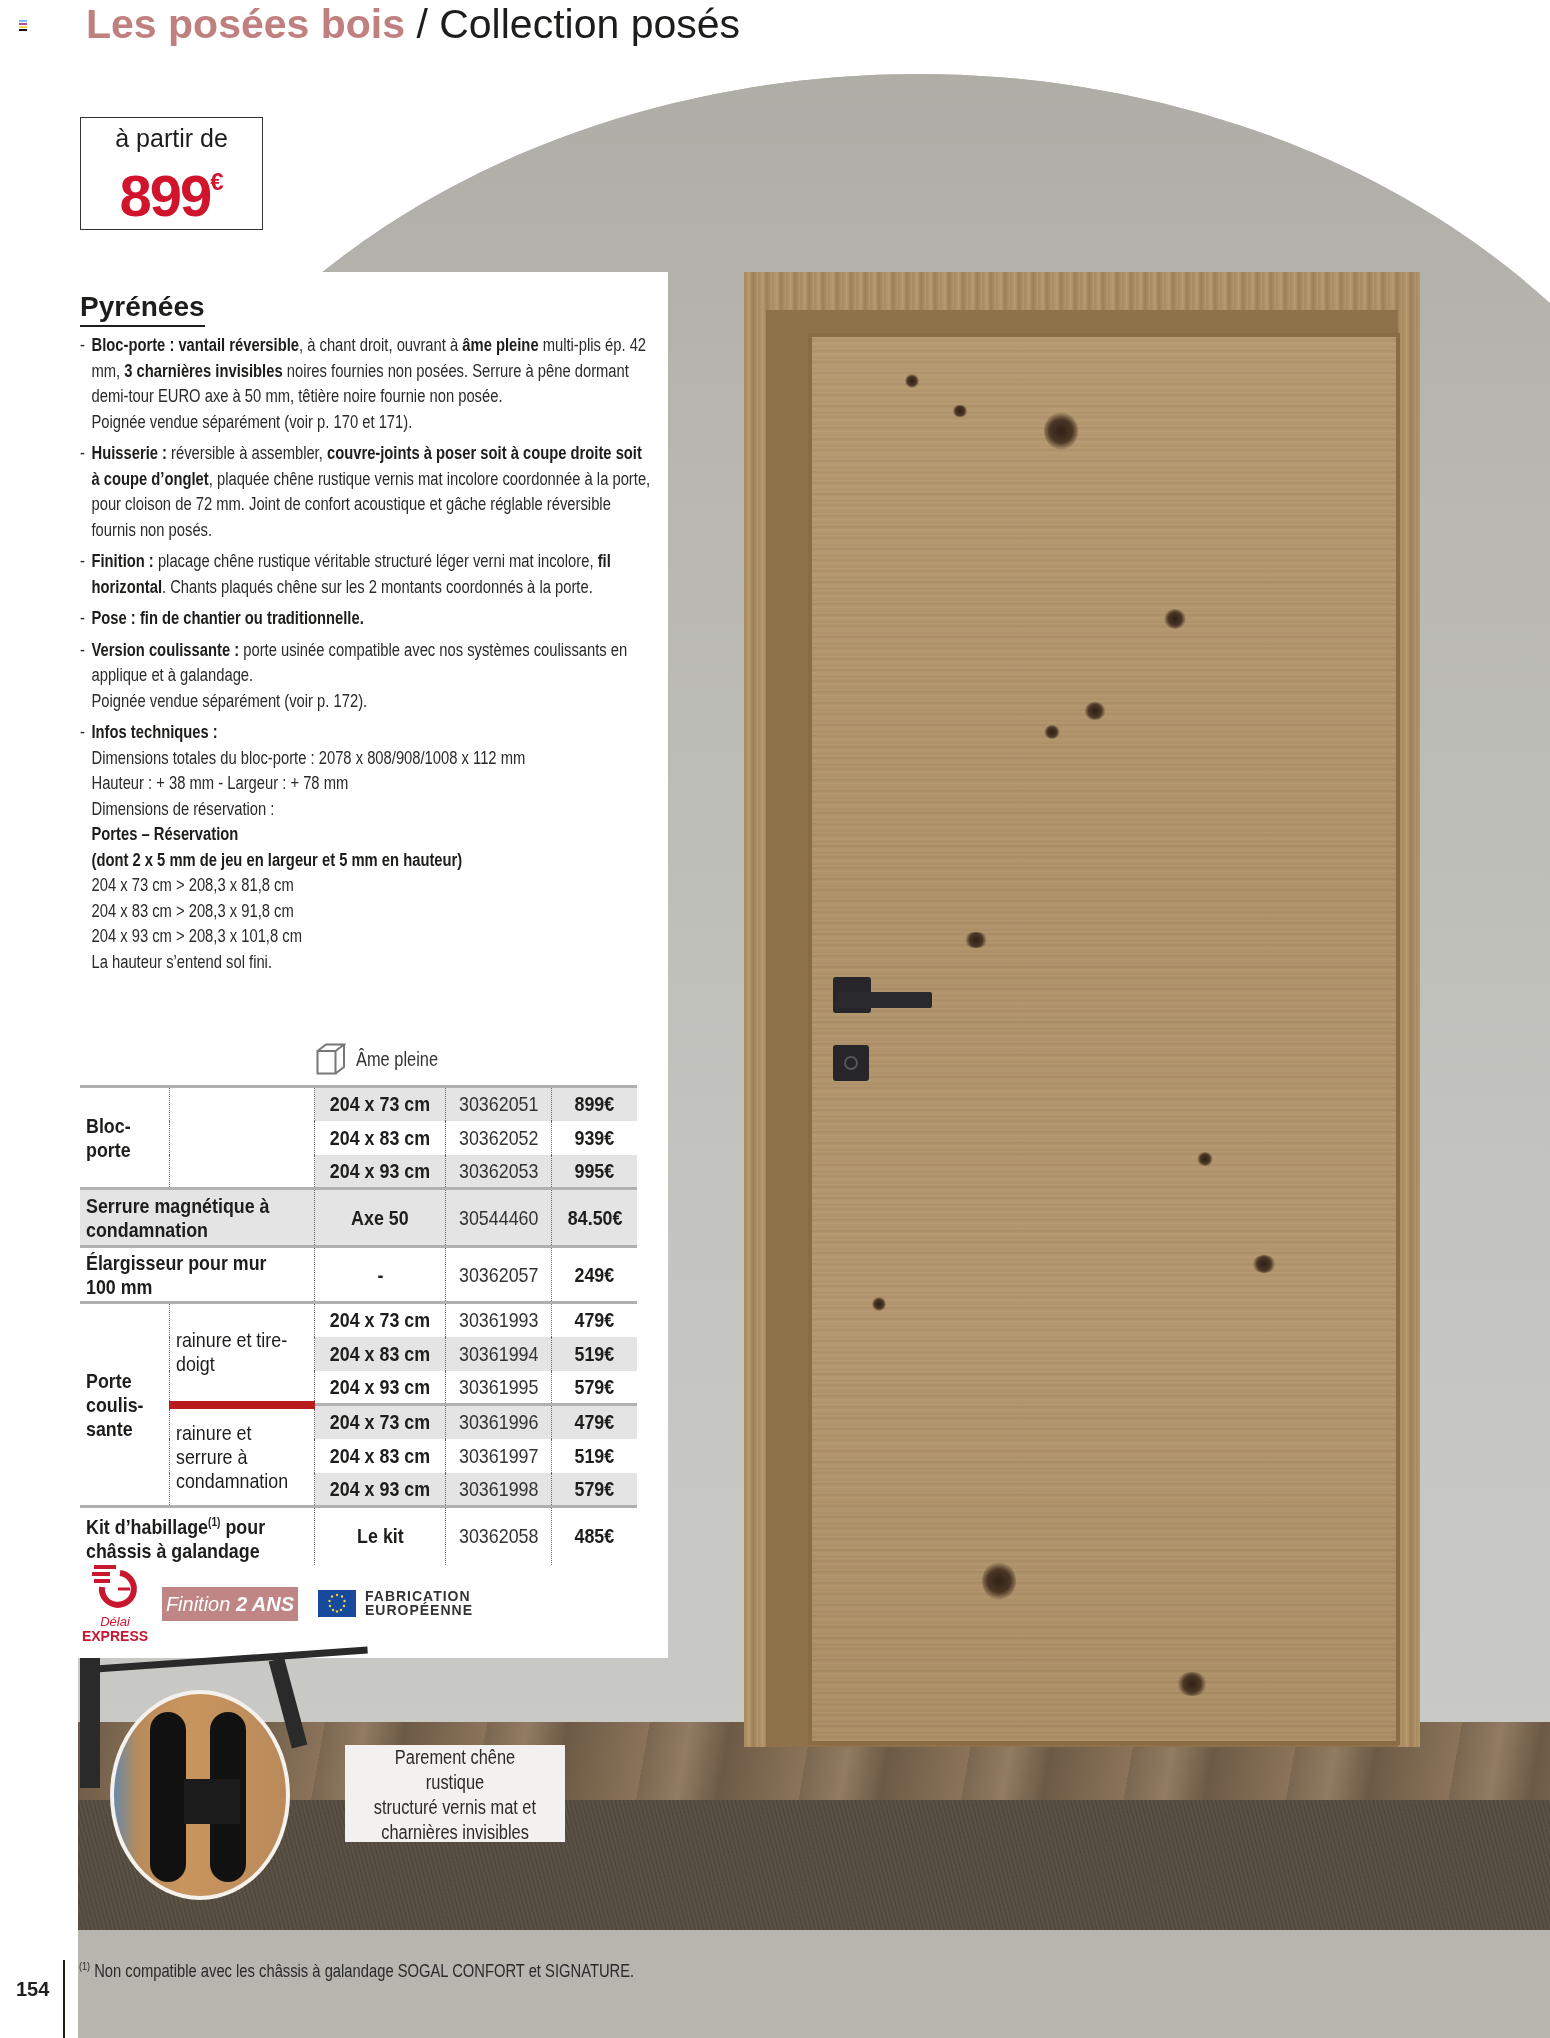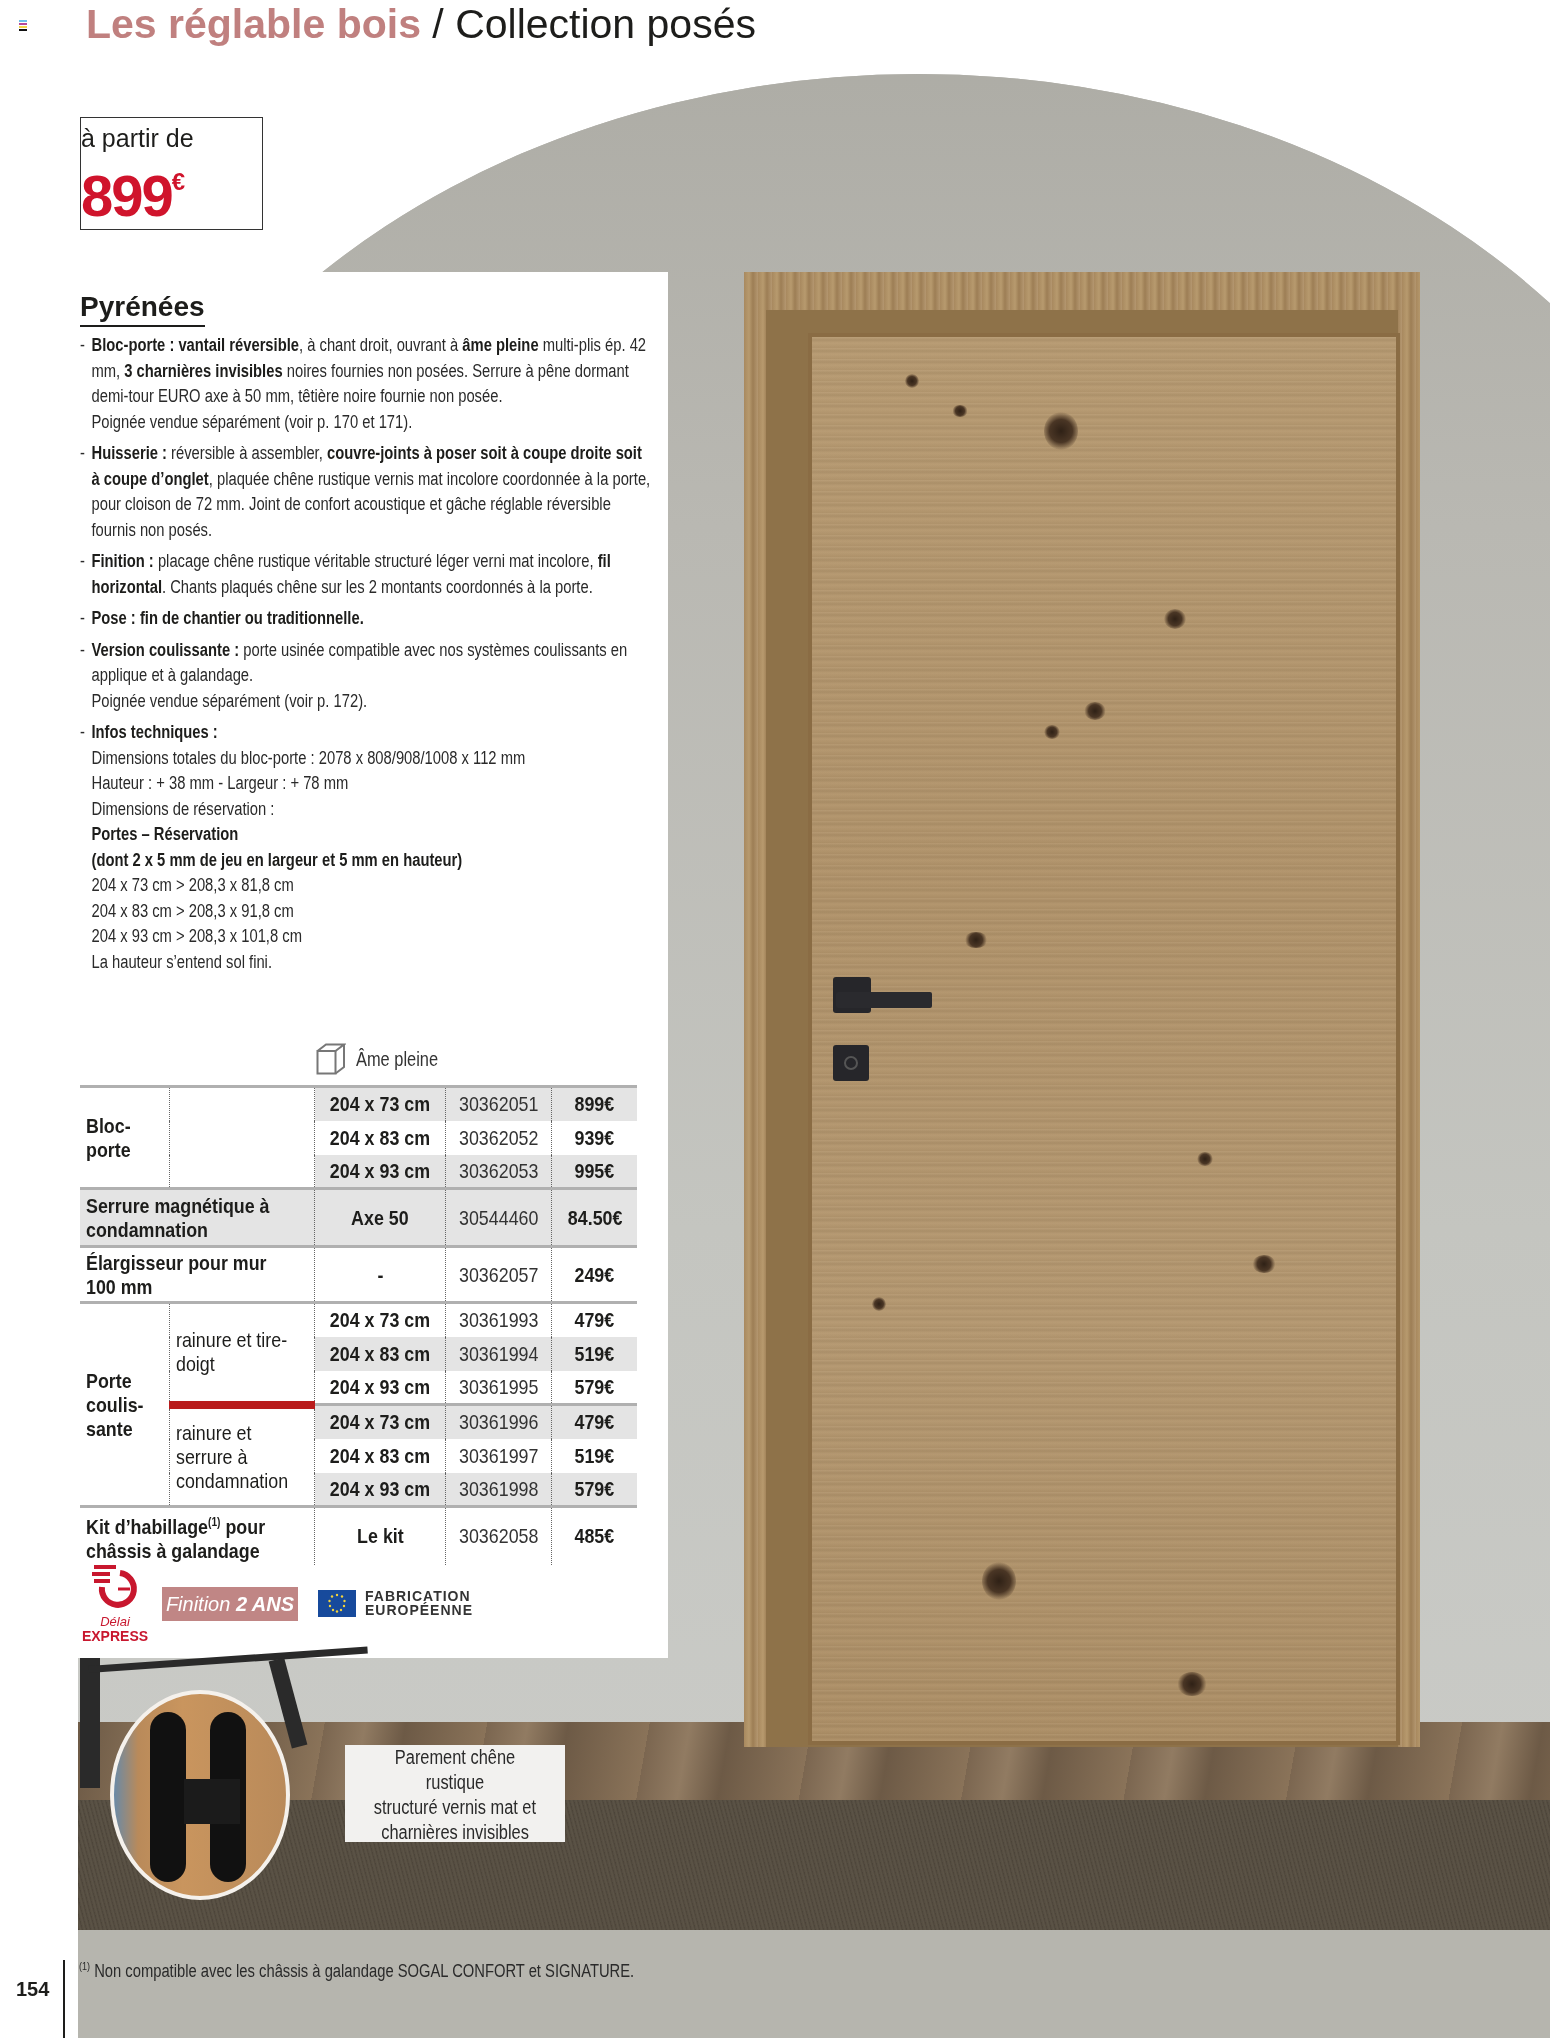--- a/index.html
+++ b/index.html
@@ -30,21 +30,21 @@
         linear-gradient(180deg, #b79a71 0%, #b1936a 40%, #b59870 70%, #ad8f66 100%);
       border: 4px solid #8a6c44; }
     .knot { position: absolute; border-radius: 50%; background: radial-gradient(circle, #2f2116 0%, #4a3625 45%, rgba(80,60,40,0) 75%); }
     .handle-rose { position: absolute; left: 833px; top: 977px; width: 38px; height: 36px; background: #26262a; border-radius: 3px; }
     .handle-lever { position: absolute; left: 836px; top: 992px; width: 96px; height: 16px; background: #2a2a2e; border-radius: 2px; }
     .key-rose { position: absolute; left: 833px; top: 1045px; width: 36px; height: 36px; background: #26262a; border-radius: 3px; }
     .key-rose::after { content: ""; position: absolute; left: 11px; top: 11px; width: 10px; height: 10px; border: 2px solid #555; border-radius: 50%; }
 
     .panel { position: absolute; left: 60px; top: 272px; width: 608px; height: 1386px; background: #ffffff; }
 
-    .price-box { position: absolute; left: 80px; top: 117px; width: 183px; height: 113px; border: 1.5px solid #333; background: #fff; }
+    .price-box { position: absolute; left: 80px; top: 117px; width: 183px; height: 113px; border: 1.5px solid #333; background: #fff; text-align: center; }
     .price-label { font-size: 25px; color: #1d1d1b; margin-top: 6px; }
     .price-value { font-size: 58px; font-weight: bold; color: #d0142c; line-height: 58px; letter-spacing: -2px; }
     .price-value sup { font-size: 24px; vertical-align: 26px; letter-spacing: 0; }
 
     .product-title { position: absolute; left: 80px; top: 291px; font-size: 28px; font-weight: bold; color: #1d1d1b; border-bottom: 2px solid #1d1d1b; padding-bottom: 2px; }
 
     .desc { position: absolute; left: 80px; top: 333px; width: 570px; font-family: "Liberation Sans Narrow", "Liberation Sans", sans-serif; font-size: 18px; line-height: 25.5px; color: #2a2a2a; }
     .desc .item { position: relative; padding-left: 14px; margin-bottom: 6px; }
     .desc .item::before { content: "-"; position: absolute; left: 0; top: 0; }
     .desc b { font-weight: bold; color: #1d1d1b; }
@@ -123,21 +123,21 @@
         <div class="knot" style="left:60px;top:960px;width:14px;height:14px;"></div>
       </div>
       <div class="handle-rose"></div>
       <div class="handle-lever"></div>
       <div class="key-rose"></div>
     </div>
   </div>
 </div>
 
 <div class="page-title">
-  <span class="t1">Les réglable bois</span><span class="sep"> / </span><span class="t2">Collection posés</span>
+  <span class="t1">Les posées bois</span><span class="sep"> / </span><span class="t2">Collection posés</span>
 </div>
 
 <div class="price-box">
   <div class="price-label">à partir de</div>
   <div class="price-value"><span>899</span><sup>€</sup></div>
 </div>
 
 <div class="panel"></div>
 
 <div class="product-title">Pyrénées</div>

